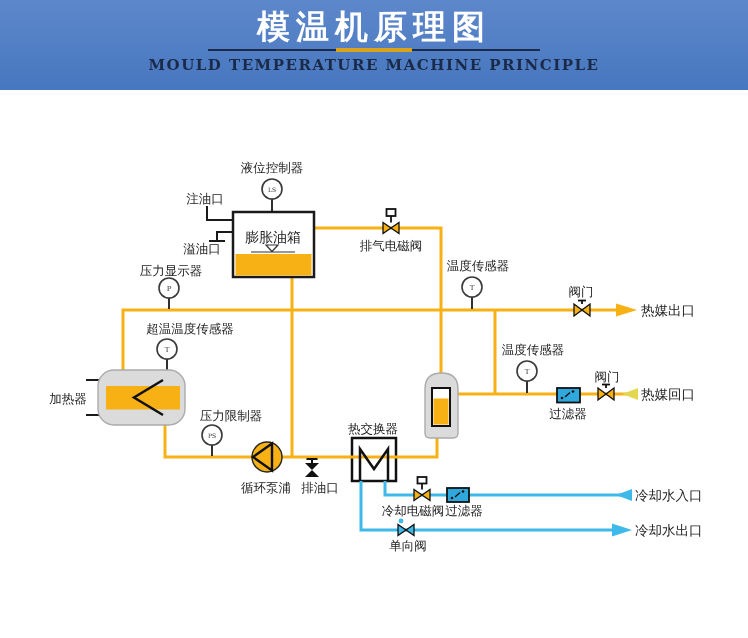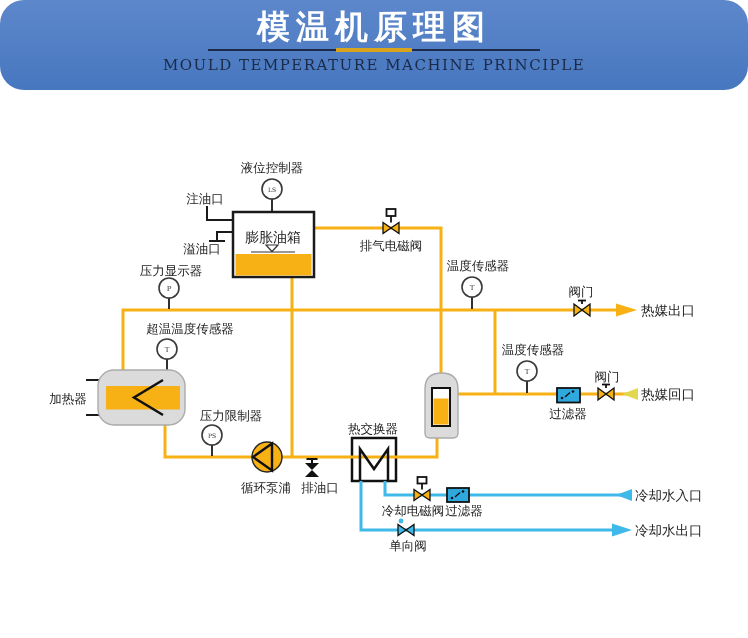--- a/index.html
+++ b/index.html
@@ -1,26 +1,26 @@
 <!DOCTYPE html>
 <html><head>
 <meta charset="utf-8">
 <style>
   html,body{margin:0;padding:0;background:#fff;}
   #page{width:748px;height:638px;position:relative;background:#fff;overflow:hidden;
         font-family:"DejaVu Sans",sans-serif;}
   
   #header{width:748px;height:90px;background:linear-gradient(#5d87cb,#4777bf);
-          text-align:center;box-sizing:border-box;padding-top:8px;border-radius:24px;}
+          text-align:center;box-sizing:border-box;padding-top:8px;}
   #hdr-title{margin:0;color:#ffffff;font-family:"DejaVu Serif","Liberation Serif",serif;
              font-weight:bold;font-size:33px;letter-spacing:6px;line-height:38px;}
   #hdr-rule{position:relative;width:332px;height:2px;background:#1c2b4a;margin:3px auto 5px auto;}
   #hdr-rule-gold{position:absolute;left:128px;top:-1px;width:76px;height:4px;background:#d9a31c;}
   #hdr-sub{margin:0;color:#1b2a48;font-family:"DejaVu Serif","Liberation Serif",serif;
-           font-weight:normal;font-size:15px;letter-spacing:1.5px;}
+           font-weight:bold;font-size:15px;letter-spacing:1.5px;}
   
   .pipe-hot{fill:none;stroke:#f7b114;stroke-width:3;}
   .pipe-cool{fill:none;stroke:#3fb9e9;stroke-width:3;}
   .pipe-oil{fill:none;stroke:#1a1a1a;stroke-width:2;}
   .stem{stroke:#1a1a1a;stroke-width:1.8;}
   .lbl{font-size:12.5px;fill:#222;font-family:"DejaVu Sans",sans-serif;}
   .mid{text-anchor:middle;}
   .lbl-lg{font-size:14px;}
   .lbl-r{font-size:13.5px;}
   .tag{font-family:"DejaVu Serif","Liberation Serif",serif;font-size:7px;fill:#333;text-anchor:middle;}

